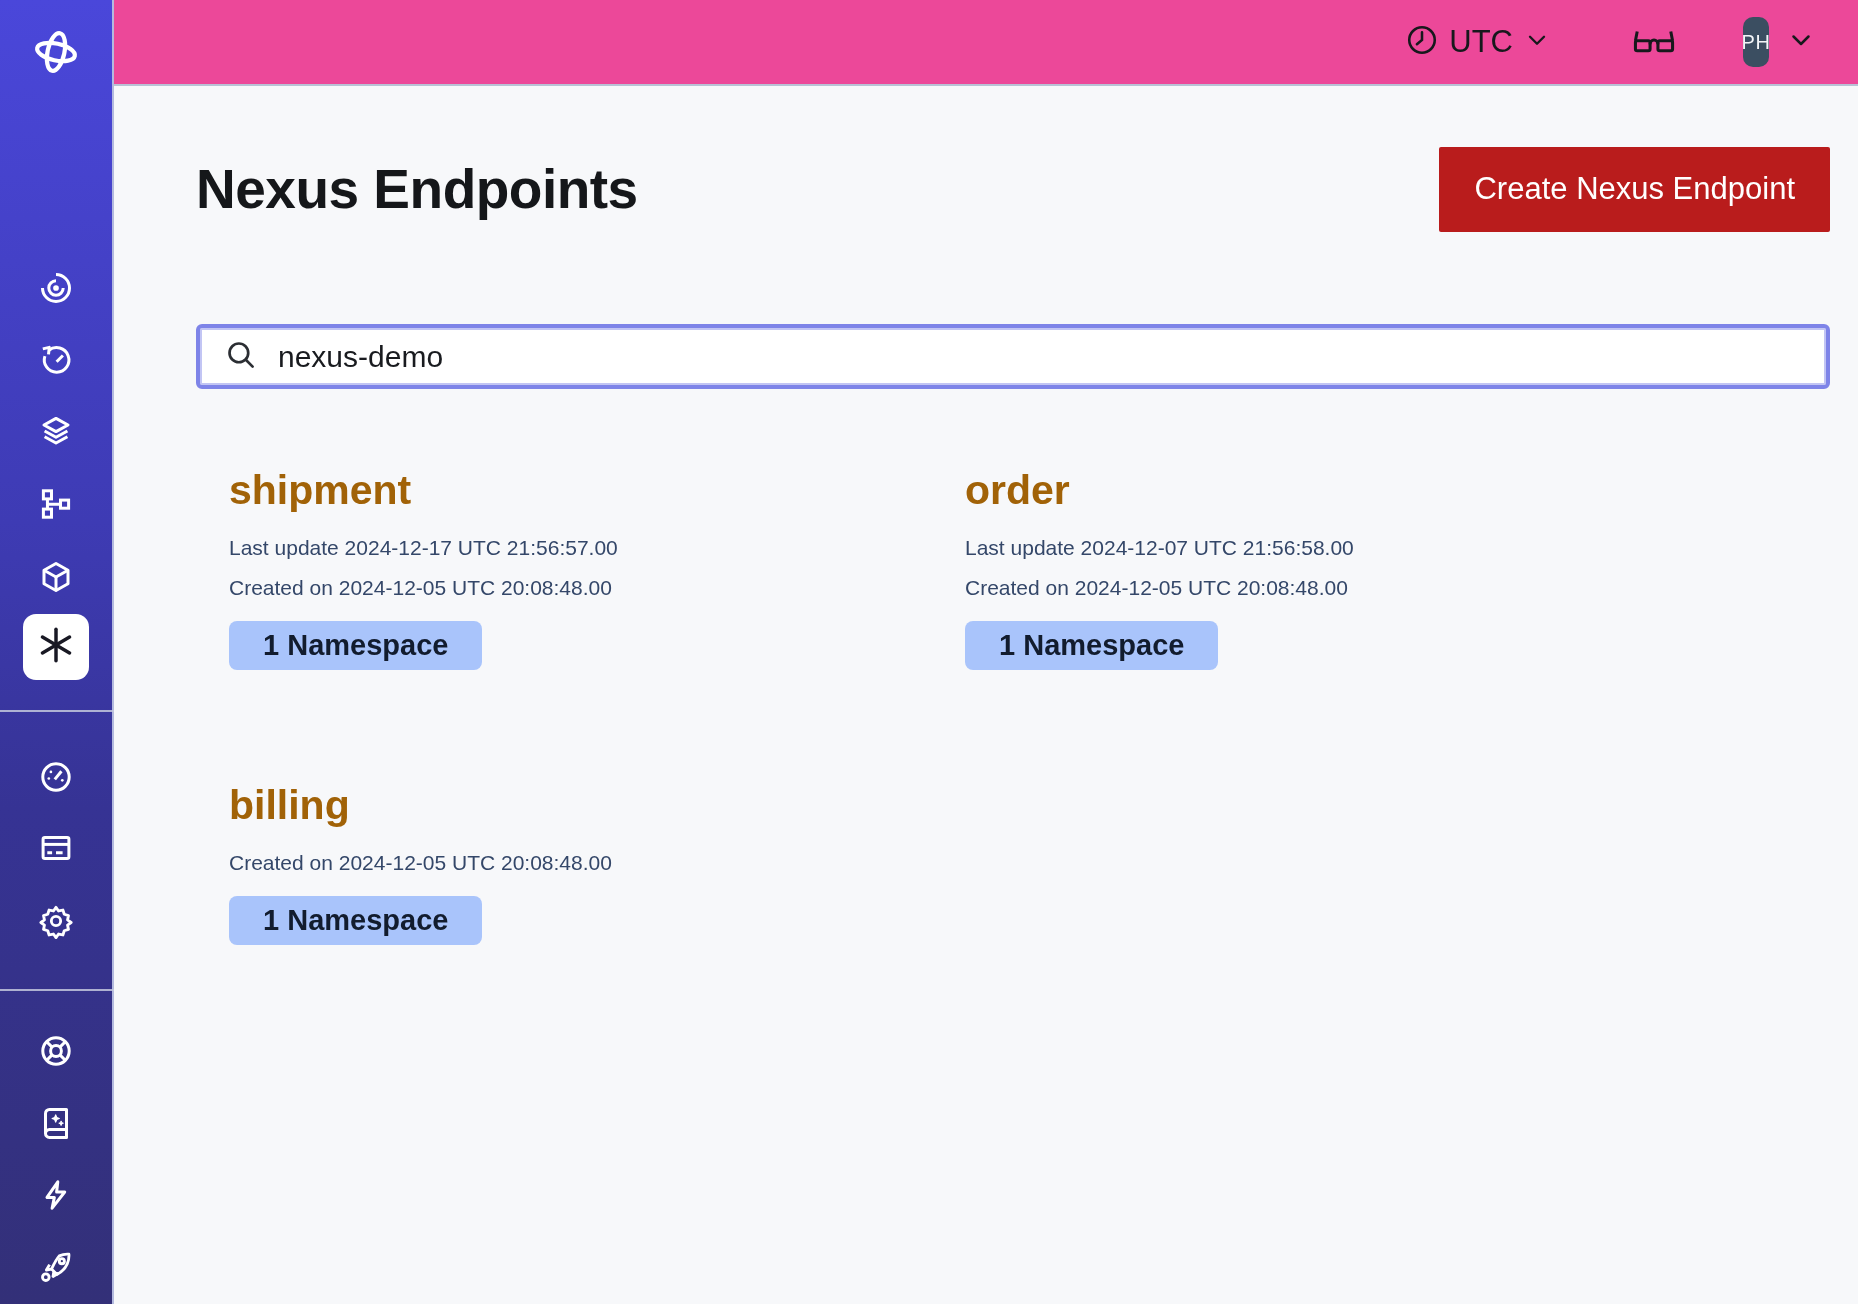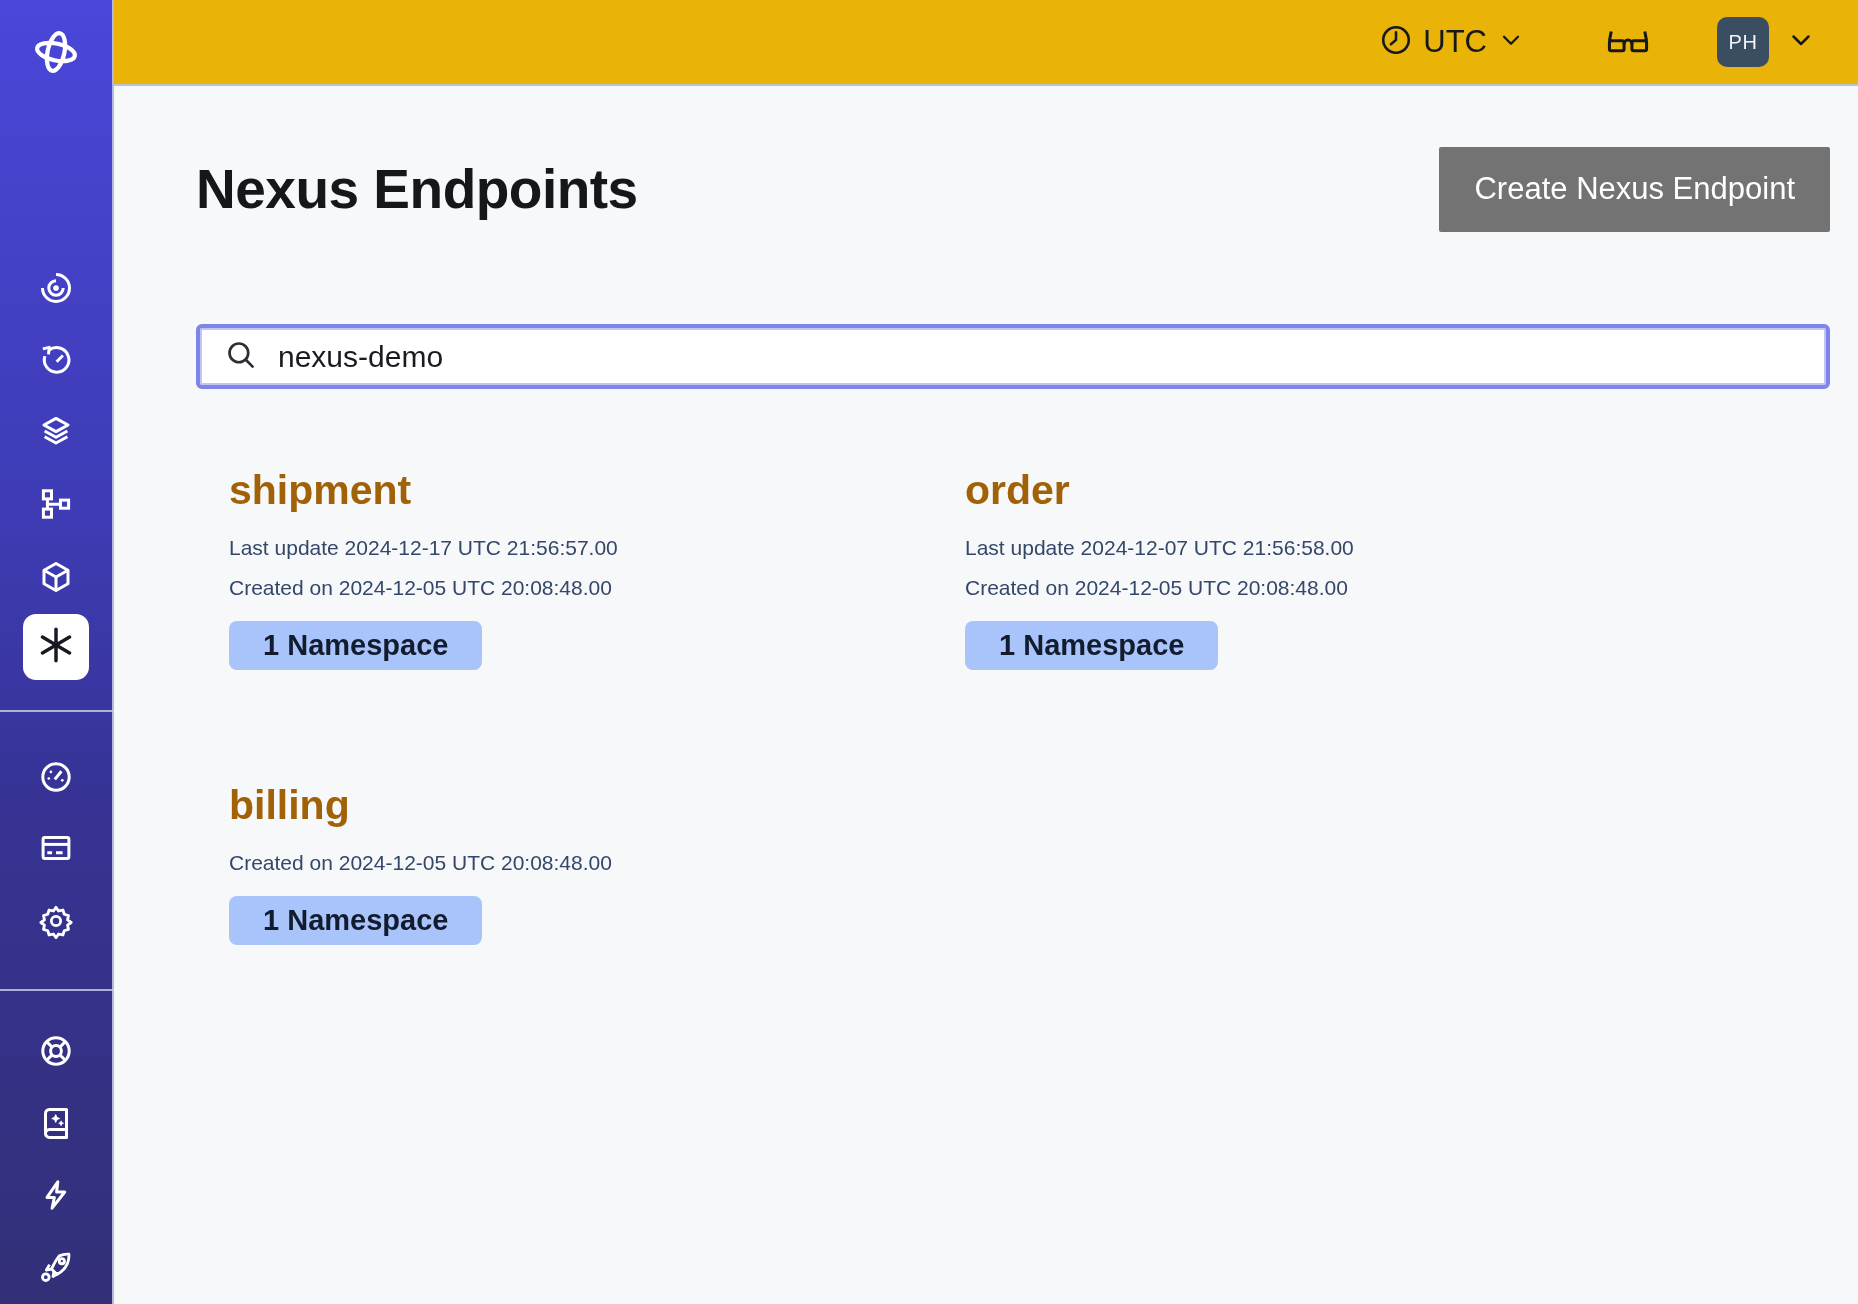--- a/index.html
+++ b/index.html
@@ -32,44 +32,44 @@
   }
   .side-active {
     position: absolute; left: 50%; transform: translateX(-50%);
     width: 66px; height: 66px; background: #ffffff; border-radius: 13px;
     display: flex; align-items: center; justify-content: center; cursor: pointer;
   }
 
   
   .header {
     position: absolute; left: 114px; top: 0; width: 1744px; height: 86px;
-    background: #eab308; border-bottom: 2px solid #b8c2d5;
+    background: #ec4899; border-bottom: 2px solid #b8c2d5;
     display: flex; align-items: center; justify-content: flex-end;
     padding-right: 42px; z-index: 4;
   }
   .tz-group { display: flex; align-items: center; gap: 10px; cursor: pointer; margin-right: 78px; }
   .tz-label { font-size: 31px; color: #17181c; }
   .reader-btn { display: flex; align-items: center; cursor: pointer; margin-right: 64px; }
   .account-group { display: flex; align-items: center; gap: 17px; cursor: pointer; }
   .avatar {
-    width: 52px; height: 50px; border-radius: 10px; background: #3b4e61;
+    width: 26px; height: 50px; border-radius: 10px; background: #3b4e61;
     color: #f2f5f8; font-size: 20px; display: flex; align-items: center; justify-content: center;
     letter-spacing: 0.5px;
   }
 
   
   .main { position: absolute; left: 114px; top: 72px; width: 1744px; height: 1218px; }
   .title-row {
     margin: 74px 28px 0 82px; height: 86px;
     display: flex; align-items: center; justify-content: space-between;
   }
   .page-title { margin: 0; font-size: 55px; font-weight: 700; letter-spacing: -0.5px; color: #15171a; }
   .create-btn {
     height: 85px; padding: 0 35px; border: none; border-radius: 2px;
-    background: #737373; color: #ffffff; font-size: 31px;
+    background: #b91c1c; color: #ffffff; font-size: 31px;
     font-family: inherit; cursor: pointer; display: flex; align-items: center;
   }
   .search-row { margin: 92px 28px 0 82px; }
   .search-box {
     height: 65px; background: #ffffff;
     border: 4px solid #7e84e8; border-radius: 6px;
     box-shadow: inset 0 0 0 2px #c2c5f4;
     display: flex; align-items: center; padding: 0 24px;
   }
   .search-box input {

